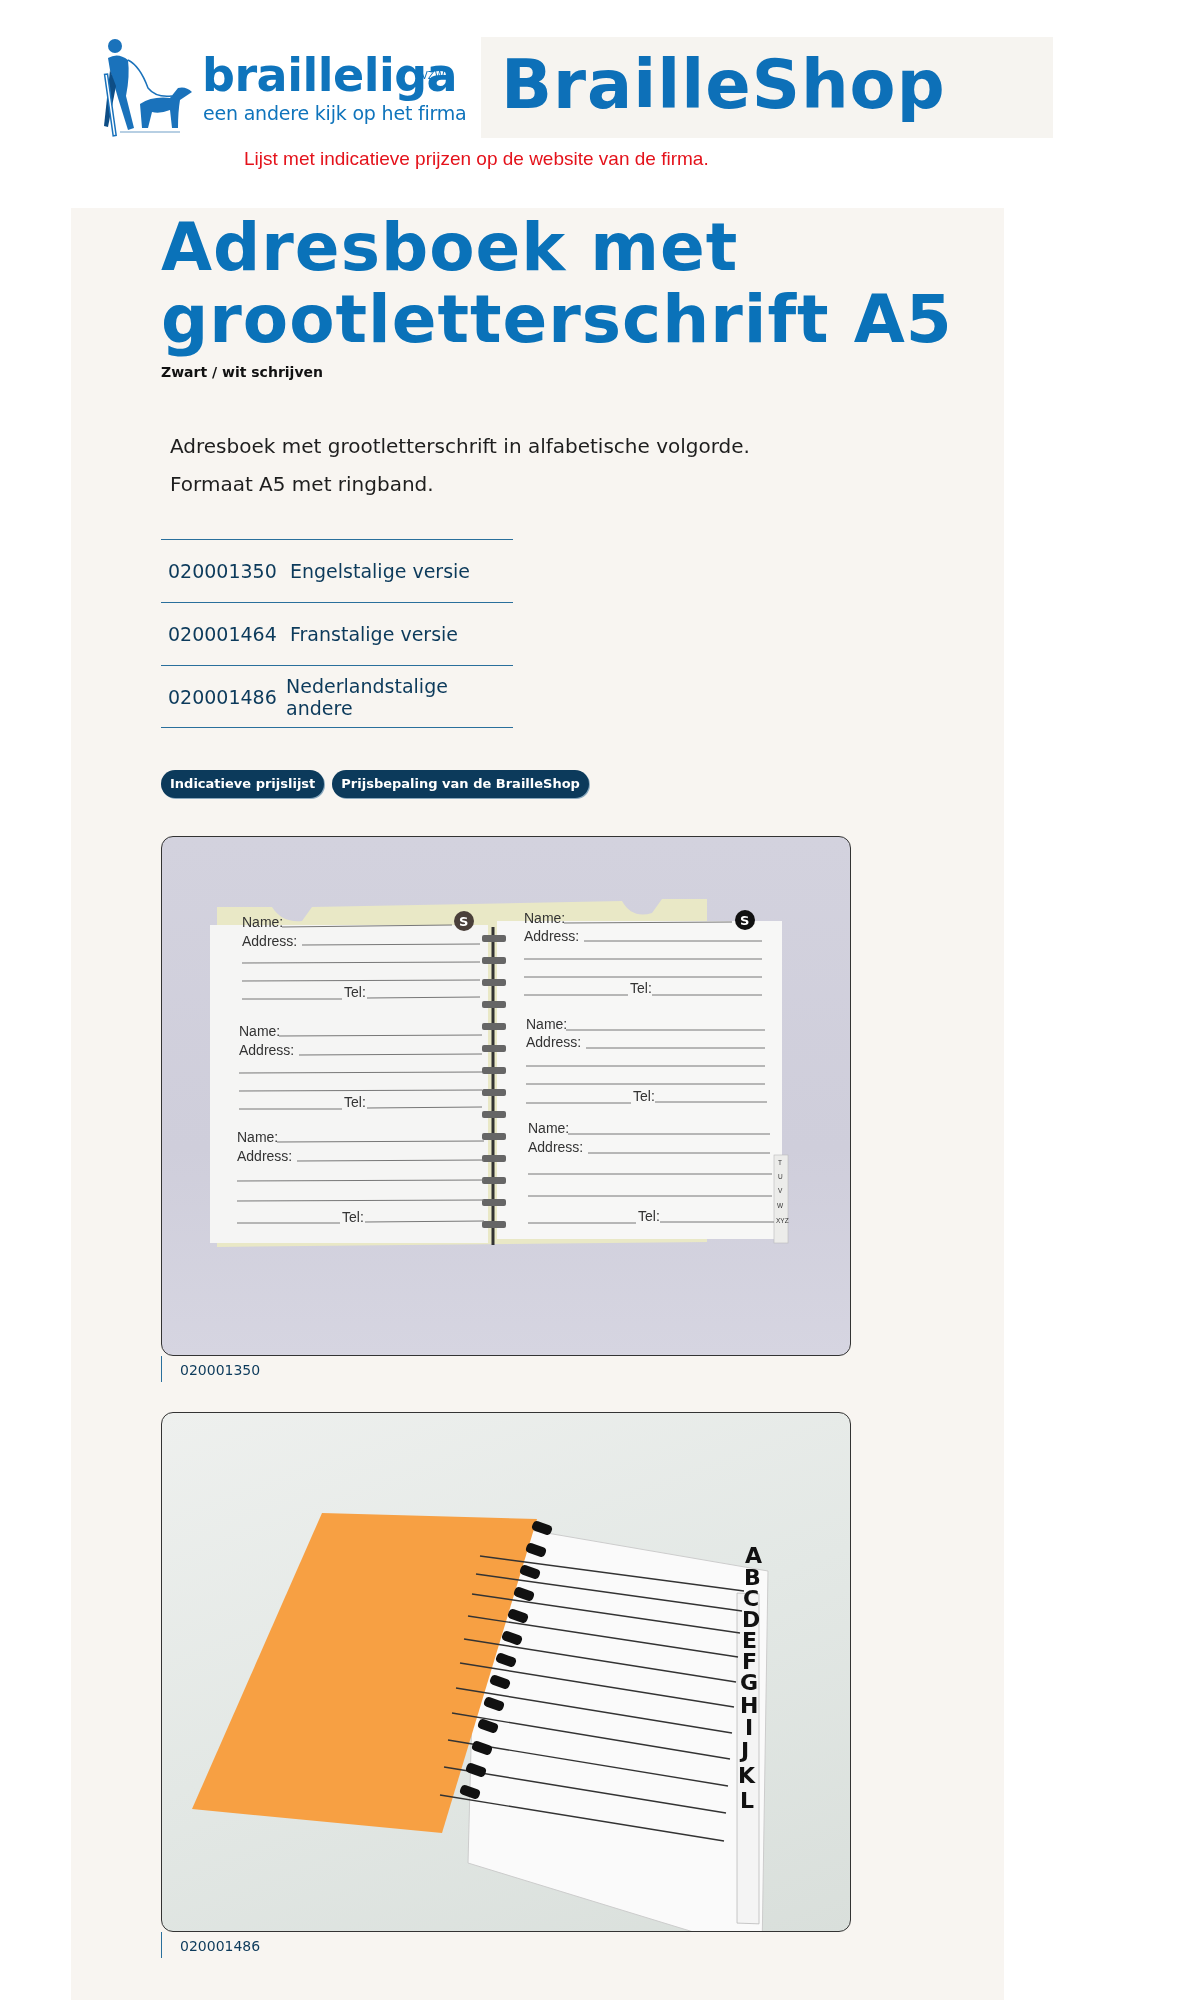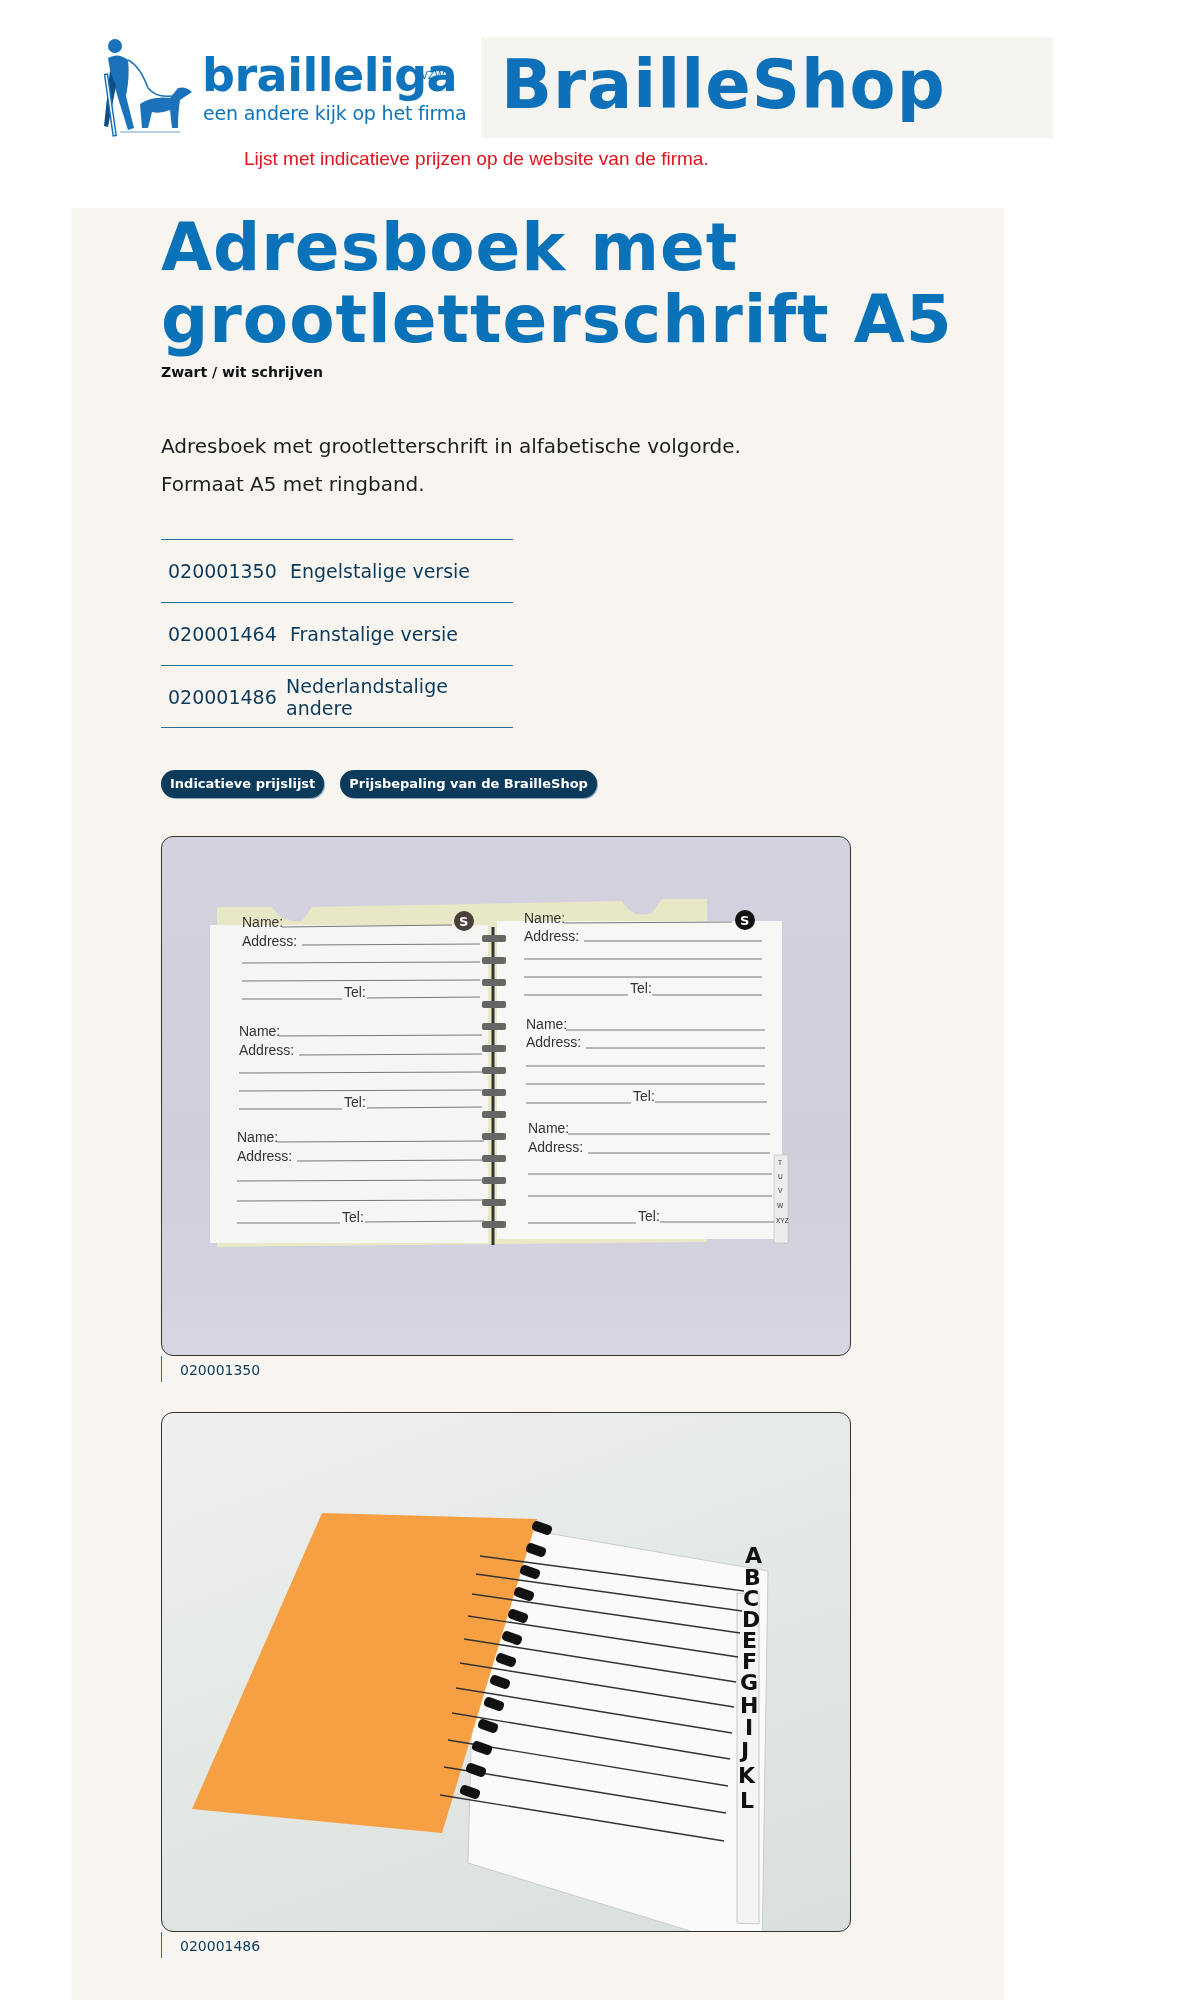--- a/index.html
+++ b/index.html
@@ -16,28 +16,28 @@
   .shop-title { position: absolute; left: 20px; top: 8px; font-family: "DejaVu Sans", sans-serif; font-weight: bold; font-size: 67px; color: #0d70b8; line-height: 1.2; letter-spacing: 1px; }
 
   .notice { position: absolute; left: 244px; top: 148px; font-family: "Liberation Sans", sans-serif; font-size: 19px; color: #e4121b; }
 
   
   .panel { position: absolute; left: 71px; top: 208px; width: 933px; height: 1792px; background: #f8f5f1; }
 
   .title { position: absolute; left: 161px; top: 212px; width: 800px; font-family: "DejaVu Sans", sans-serif; font-weight: bold; font-size: 66px; line-height: 72px; color: #0a72b9; letter-spacing: 1px; }
   .subtitle { position: absolute; left: 161px; top: 364px; font-family: "DejaVu Sans", sans-serif; font-weight: bold; font-size: 14px; color: #111; }
 
-  .desc { position: absolute; left: 161px; top: 427px; font-family: "DejaVu Sans", sans-serif; font-size: 20px; line-height: 38px; color: #1e1e1e; }
+  .desc { position: absolute; left: 170px; top: 427px; font-family: "DejaVu Sans", sans-serif; font-size: 20px; line-height: 38px; color: #1e1e1e; }
 
   .variants { position: absolute; left: 161px; top: 539px; width: 352px; }
   .variant-row { height: 63px; border-top: 1.5px solid #2a6f9c; display: flex; align-items: center; padding-left: 7px; font-family: "DejaVu Sans", sans-serif; font-size: 19px; color: #0c3a5b; }
   .variant-row:last-child { border-bottom: 1.5px solid #2a6f9c; }
   .variant-code { width: 122px; }
 
-  .btn-row { position: absolute; left: 161px; top: 770px; display: flex; gap: 16px; }
+  .btn-row { position: absolute; left: 161px; top: 770px; display: flex; gap: 8px; }
   .pill { height: 28px; border-radius: 14px; background: #0c3a5b; color: #fff; font-family: "DejaVu Sans", sans-serif; font-weight: bold; font-size: 13px; line-height: 28px; padding: 0 9px; box-shadow: 1px 1px 0 #8aa9be; white-space: nowrap; cursor: pointer; }
 
   .figure { position: absolute; left: 161px; width: 690px; }
   .photo { position: relative; width: 690px; border: 1px solid #333; border-radius: 12px; overflow: hidden; }
   .caption { border-left: 1.5px solid #2a6f9c; padding: 6px 0 0 18px; height: 26px; font-family: "DejaVu Sans", sans-serif; font-size: 14px; color: #0c3a5b; }
 </style>
 </head>
 <body>
 
 <div class="logo-figure">

